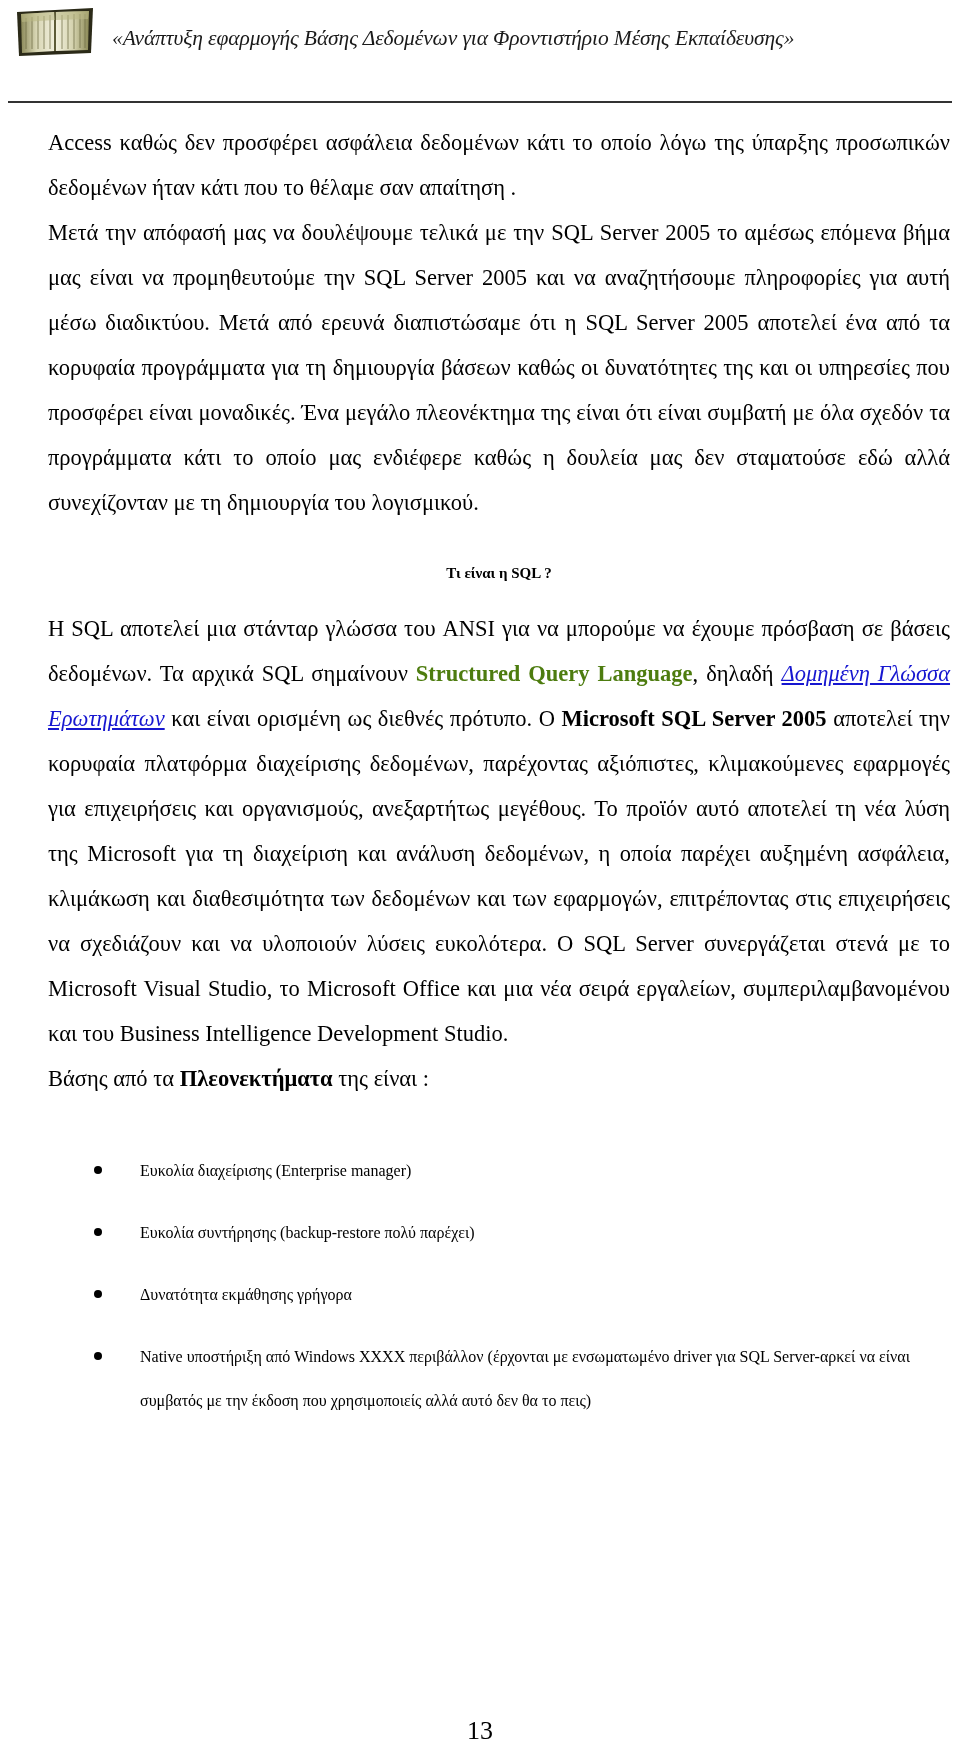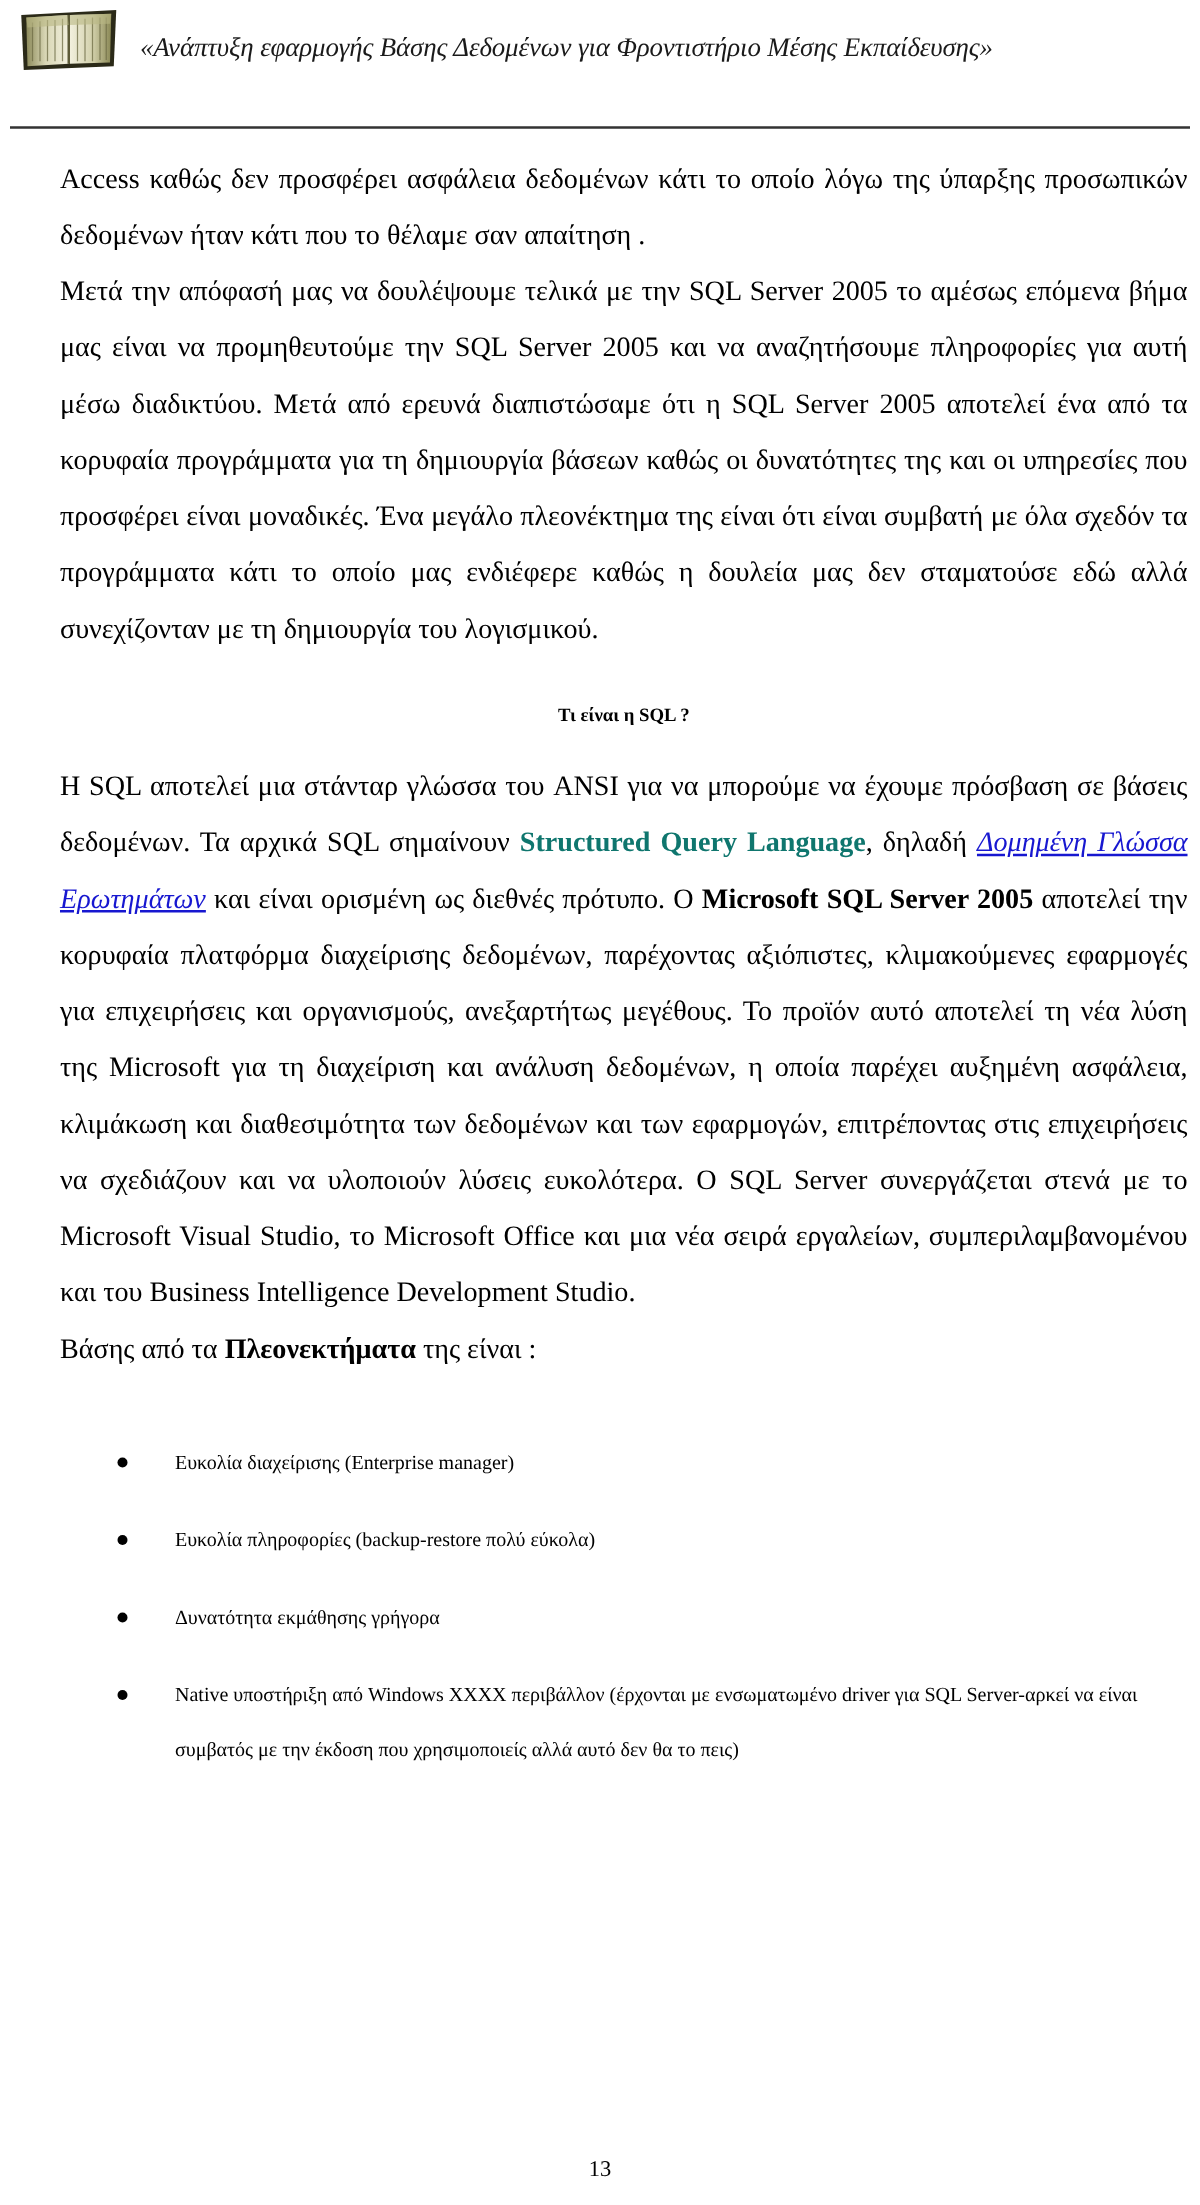--- a/index.html
+++ b/index.html
@@ -62,21 +62,21 @@
   }
   p{margin:0 0 0 0;}
   .p-block{margin-bottom:0px;}
 
   .section-title{
     text-align:center;
     font-weight:bold;
     font-size:15px;
     margin:26px 0 10px 0;
   }
-  .blue-bold{color:#0f766e;font-weight:bold;}
+  .blue-bold{color:#4d7c0f;font-weight:bold;}
   .blue-italic-underline{
     color:#1717d0;
     font-style:italic;
     text-decoration:underline;
   }
   .bold{font-weight:bold;}
 
   
   .bullet-list{
     margin:48px 0 0 0;
@@ -102,21 +102,21 @@
   .bullet-list li.multiline{
     line-height:44px;
   }
 
   
   .footer{
     position:absolute;
     left:0;right:0;
     bottom:18px;
     text-align:center;
-    font-size:18px;
+    font-size:26px;
   }
 </style>
 </head>
 <body>
 
 <div class="page">
 
   <div class="header">
 
     <span class="book-icon">
@@ -166,21 +166,21 @@
     <p class="p-block">Μετά την απόφασή μας να δουλέψουμε τελικά με την SQL Server 2005 το αμέσως επόμενα βήμα μας είναι να προμηθευτούμε την SQL Server 2005 και να αναζητήσουμε πληροφορίες για αυτή μέσω διαδικτύου. Μετά από ερευνά διαπιστώσαμε ότι η SQL Server 2005  αποτελεί ένα από τα κορυφαία προγράμματα για τη δημιουργία βάσεων καθώς οι δυνατότητες της και οι υπηρεσίες που προσφέρει είναι μοναδικές. Ένα μεγάλο πλεονέκτημα της είναι ότι είναι συμβατή με όλα σχεδόν τα προγράμματα κάτι το οποίο  μας ενδιέφερε καθώς  η δουλεία μας δεν σταματούσε εδώ αλλά συνεχίζονταν με τη δημιουργία του λογισμικού.</p>
 
     <div class="section-title">Τι είναι η SQL ?</div>
 
     <p class="p-block"><span>Η SQL αποτελεί μια στάνταρ γλώσσα του ANSI για να μπορούμε να έχουμε πρόσβαση σε βάσεις δεδομένων. Τα αρχικά SQL σημαίνουν </span><span class="blue-bold">Structured Query Language</span><span>, δηλαδή </span><span class="blue-italic-underline">Δομημένη Γλώσσα Ερωτημάτων</span><span>  και είναι ορισμένη ως διεθνές πρότυπο. Ο </span><span class="bold">Microsoft SQL Server 2005</span><span> αποτελεί την κορυφαία πλατφόρμα διαχείρισης δεδομένων, παρέχοντας αξιόπιστες, κλιμακούμενες εφαρμογές για επιχειρήσεις και οργανισμούς, ανεξαρτήτως μεγέθους. Το προϊόν αυτό αποτελεί τη νέα λύση της Microsoft για τη διαχείριση και ανάλυση δεδομένων, η οποία παρέχει αυξημένη ασφάλεια, κλιμάκωση και διαθεσιμότητα των δεδομένων και των εφαρμογών, επιτρέποντας στις επιχειρήσεις να σχεδιάζουν και να υλοποιούν λύσεις ευκολότερα. Ο SQL Server συνεργάζεται στενά με το Microsoft Visual Studio, το Microsoft Office και μια νέα σειρά εργαλείων, συμπεριλαμβανομένου και του Business Intelligence Development Studio.</span></p>
 
     <p class="p-block"><span>Βάσης από τα </span><span class="bold">Πλεονεκτήματα</span><span> της είναι :</span></p>
 
     <ul class="bullet-list">
       <li><span class="dot"></span><span>Ευκολία διαχείρισης (Enterprise manager)</span></li>
-      <li><span class="dot"></span><span>Ευκολία πληροφορίες (backup-restore πολύ εύκολα)</span></li>
+      <li><span class="dot"></span><span>Ευκολία συντήρησης (backup-restore πολύ παρέχει)</span></li>
       <li><span class="dot"></span><span>Δυνατότητα εκμάθησης γρήγορα</span></li>
       <li class="multiline"><span class="dot"></span><span>Native υποστήριξη από Windows XXXX περιβάλλον (έρχονται με ενσωματωμένο driver για SQL Server-αρκεί να είναι συμβατός με την έκδοση που χρησιμοποιείς αλλά αυτό δεν θα το πεις)</span></li>
     </ul>
   </div>
 
   <div class="footer">
     <span>13</span>
   </div>
 
 </div>

